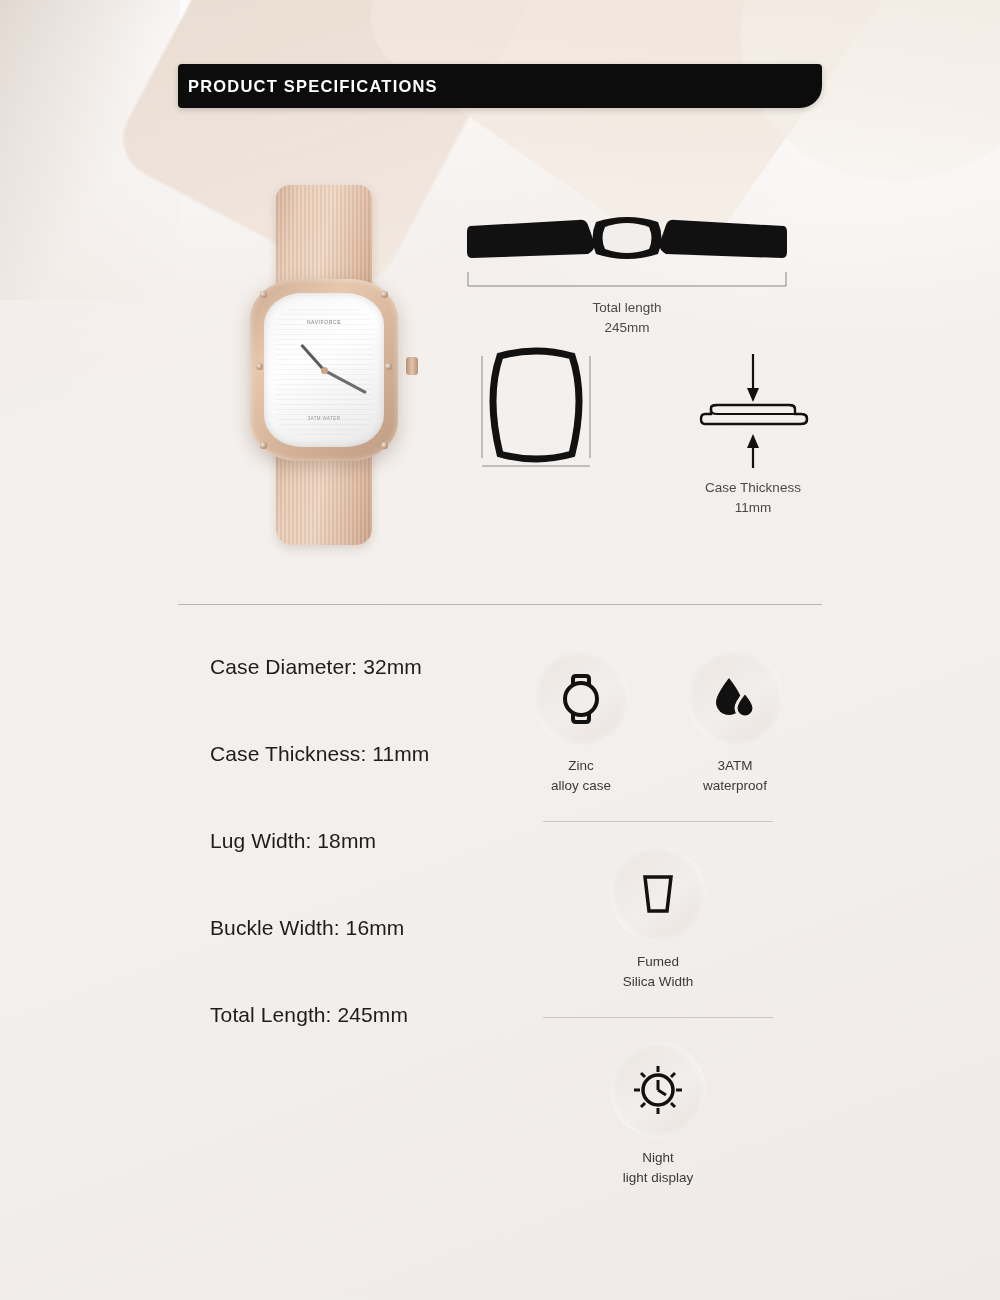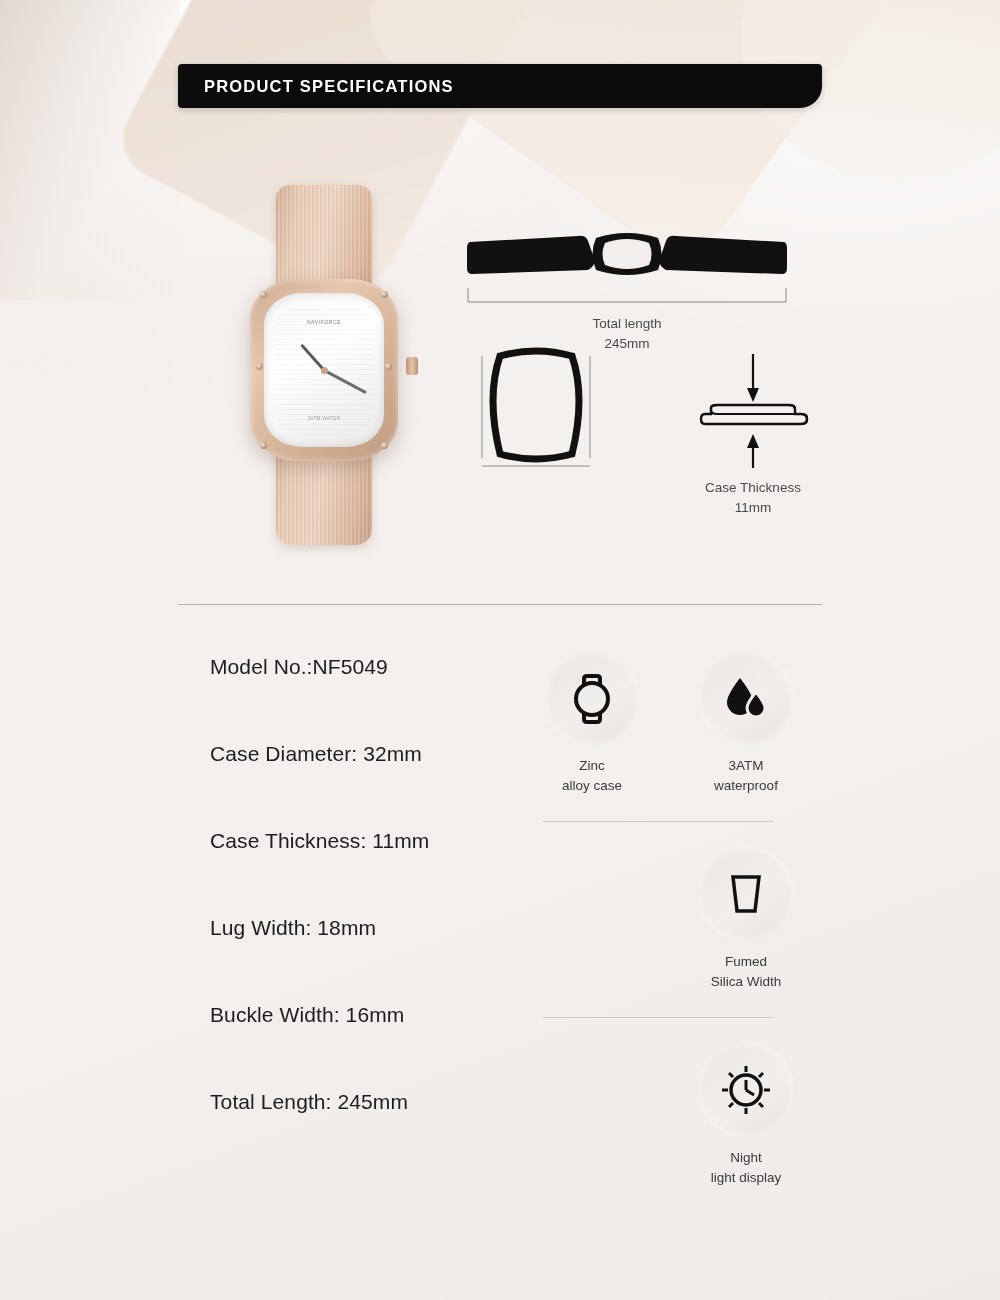--- a/index.html
+++ b/index.html
@@ -78,21 +78,21 @@
     border-radius: 4px 4px 22px 4px;
     display: flex;
     align-items: center;
     box-shadow: 0 2px 6px rgba(0,0,0,0.18);
   }
   .header-title {
     color: #ffffff;
     font-size: 16.5px;
     font-weight: bold;
     letter-spacing: 1.2px;
-    padding-left: 26px;
+    padding-left: 10px;
   }
 
   
   .top-section {
     position: absolute;
     top: 160px;
     left: 0;
     width: 1000px;
     height: 420px;
   }
@@ -254,21 +254,21 @@
 
   
   .features {
     position: absolute;
     left: 508px;
     top: 650px;
     width: 300px;
   }
   .feature-row {
     display: flex;
-    justify-content: flex-end;
+    justify-content: center;
     gap: 30px;
     position: relative;
   }
   .feature {
     width: 124px;
     text-align: center;
   }
   .feature-circle {
     width: 96px;
     height: 96px;
@@ -326,21 +326,21 @@
           <div class="brand-mark">NAVIFORCE</div>
           <div class="dial-sub">3ATM WATER</div>
           <div class="hand-h"></div>
           <div class="hand-m"></div>
           <div class="hand-cap"></div>
         </div>
       </div>
       <div class="crown"></div>
     </div>
 
-    <div style="position:absolute; left:466px; top:56px; width:322px;">
+    <div style="position:absolute; left:466px; top:40px; width:322px;">
       <svg width="322" height="90" viewBox="0 0 322 90">
         <path d="M4 26 L112 20 Q120 19 122 25 L128 42 Q130 50 122 54 L6 58 Q1 58 1 52 L1 32 Q1 27 4 26 Z" fill="#111"></path>
         <path d="M318 26 L210 20 Q202 19 200 25 L194 42 Q192 50 200 54 L316 58 Q321 58 321 52 L321 32 Q321 27 318 26 Z" fill="#111"></path>
         <path d="M130 22 Q161 12 192 22 Q199 38 192 54 Q161 64 130 54 Q123 38 130 22 Z" fill="#111"></path>
         <path d="M139 27 Q161 19 183 27 Q188 38 183 49 Q161 57 139 49 Q134 38 139 27 Z" fill="#f2eeeb"></path>
         <line x1="2" y1="72" x2="2" y2="86" stroke="#888" stroke-width="1"></line>
         <line x1="320" y1="72" x2="320" y2="86" stroke="#888" stroke-width="1"></line>
         <line x1="2" y1="86" x2="320" y2="86" stroke="#888" stroke-width="1"></line>
       </svg>
       <div style="position:relative; margin-top:4px;">
@@ -372,21 +372,20 @@
       <div class="meas-label" style="position:relative; margin-top:2px;">
         <span>Case Thickness</span><br>
         <span>11mm</span>
       </div>
     </div>
   </div>
 
   <div class="divider"></div>
 
   <div class="spec-list">
-    <div class="spec-item">Model No.:NF5049</div>
     <div class="spec-item">Case Diameter: 32mm</div>
     <div class="spec-item">Case Thickness: 11mm</div>
     <div class="spec-item"> Lug Width: 18mm</div>
     <div class="spec-item">Buckle Width: 16mm</div>
     <div class="spec-item">Total Length: 245mm</div>
   </div>
 
   <div class="features">
 
     <div class="feature-row">

